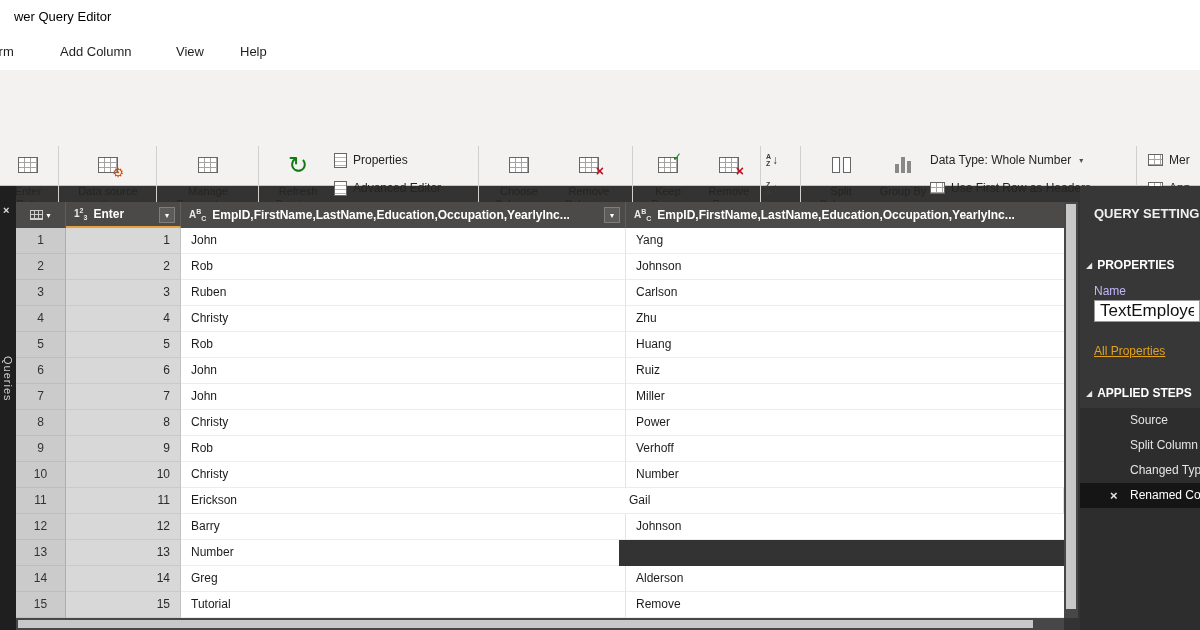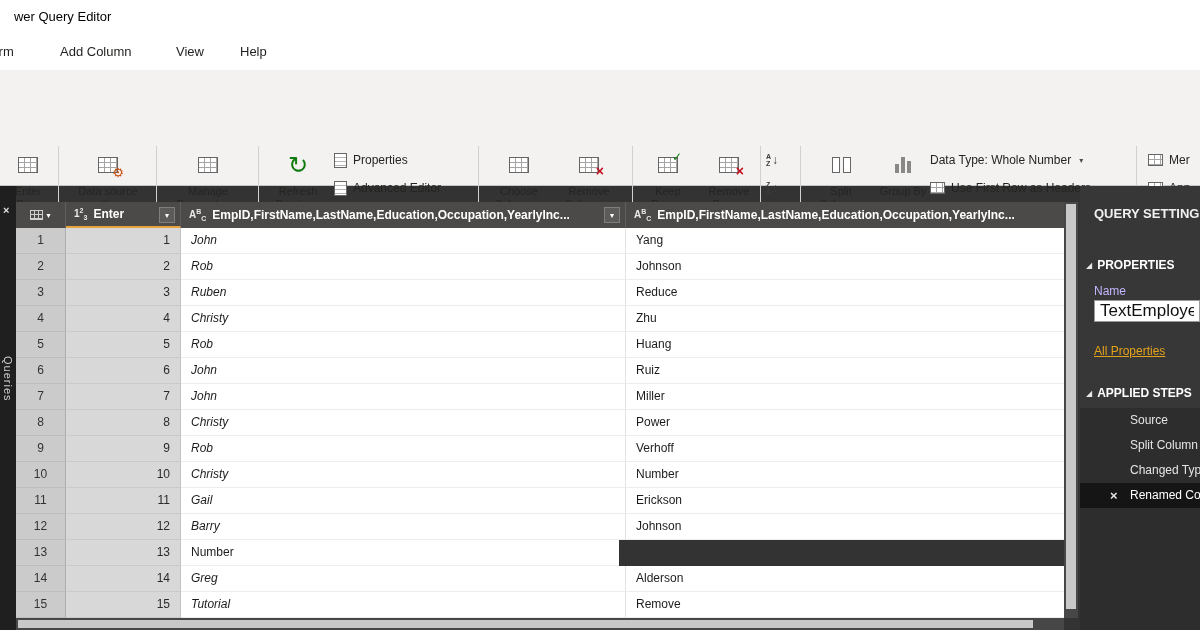--- a/index.html
+++ b/index.html
@@ -66,21 +66,21 @@
   .ticon sup,.ticon sub{font-size:7px;}
   .filterbtn{position:absolute;right:5px;top:5px;width:16px;height:16px;background:#5d5b59;border:1px solid #807e7c;color:#fff;font-size:8px;display:flex;align-items:center;justify-content:center;}
   .minitbl{width:13px;height:10px;border:1px solid #cfcfcf;display:inline-block;
     background:repeating-linear-gradient(to right,transparent 0 3px,#cfcfcf 3px 4px),
                repeating-linear-gradient(to bottom,transparent 0 3px,#cfcfcf 3px 4px);}
   .gsel-caret{font-size:8px;color:#fff;}
   .grid-row{display:flex;height:26px;}
   .cell{font-size:12px;line-height:25px;overflow:hidden;white-space:nowrap;}
   .cell.gutter{width:50px;background:#cbcbcb;color:#333;text-align:center;border-right:1px solid #adadad;border-bottom:1px solid #bdbdbd;}
   .cell.empid{width:115px;background:#d8d8d8;color:#2a2a2a;text-align:right;padding-right:10px;border-right:1px solid #c2c2c2;border-bottom:1px solid #cacaca;}
-  .cell.first{width:445px;background:#ffffff;color:#1c1c1c;padding-left:10px;border-right:1px solid #e3e3e3;border-bottom:1px solid #ececec;font-style:italic;}
+  .cell.first{width:445px;background:#ffffff;color:#1c1c1c;padding-left:10px;border-right:1px solid #e3e3e3;border-bottom:1px solid #ececec;}
   .cell.last{width:438px;background:#ffffff;color:#1c1c1c;padding-left:10px;border-bottom:1px solid #ececec;}
 
   
   .vscroll{position:absolute;left:1064px;top:202px;width:14px;height:416px;background:#474747;}
   .vscroll .thumb{position:absolute;left:2px;top:2px;width:10px;height:405px;background:#c8c8c8;}
   .hscroll{position:absolute;left:16px;top:618px;width:1048px;height:12px;background:#474747;}
   .hscroll .thumb{position:absolute;left:2px;top:2px;height:8px;width:1015px;background:#c8c8c8;}
 
   
   .panel{position:absolute;left:1080px;top:186px;width:120px;height:444px;background:#373737;overflow:hidden;}
@@ -310,21 +310,21 @@
       <div class="grid-row">
         <div class="cell gutter">2</div>
         <div class="cell empid">2</div>
         <div class="cell first">Rob</div>
         <div class="cell last">Johnson</div>
       </div>
       <div class="grid-row">
         <div class="cell gutter">3</div>
         <div class="cell empid">3</div>
         <div class="cell first">Ruben</div>
-        <div class="cell last">Reduce</div>
+        <div class="cell last">Carlson</div>
       </div>
       <div class="grid-row">
         <div class="cell gutter">4</div>
         <div class="cell empid">4</div>
         <div class="cell first">Christy</div>
         <div class="cell last">Zhu</div>
       </div>
       <div class="grid-row">
         <div class="cell gutter">5</div>
         <div class="cell empid">5</div>
@@ -357,22 +357,22 @@
       </div>
       <div class="grid-row">
         <div class="cell gutter">10</div>
         <div class="cell empid">10</div>
         <div class="cell first">Christy</div>
         <div class="cell last">Number</div>
       </div>
       <div class="grid-row">
         <div class="cell gutter">11</div>
         <div class="cell empid">11</div>
+        <div class="cell last">Erickson</div>
         <div class="cell first">Gail</div>
-        <div class="cell last">Erickson</div>
       </div>
       <div class="grid-row">
         <div class="cell gutter">12</div>
         <div class="cell empid">12</div>
         <div class="cell first">Barry</div>
         <div class="cell last">Johnson</div>
       </div>
       <div class="grid-row">
         <div class="cell gutter">13</div>
         <div class="cell empid">13</div>

